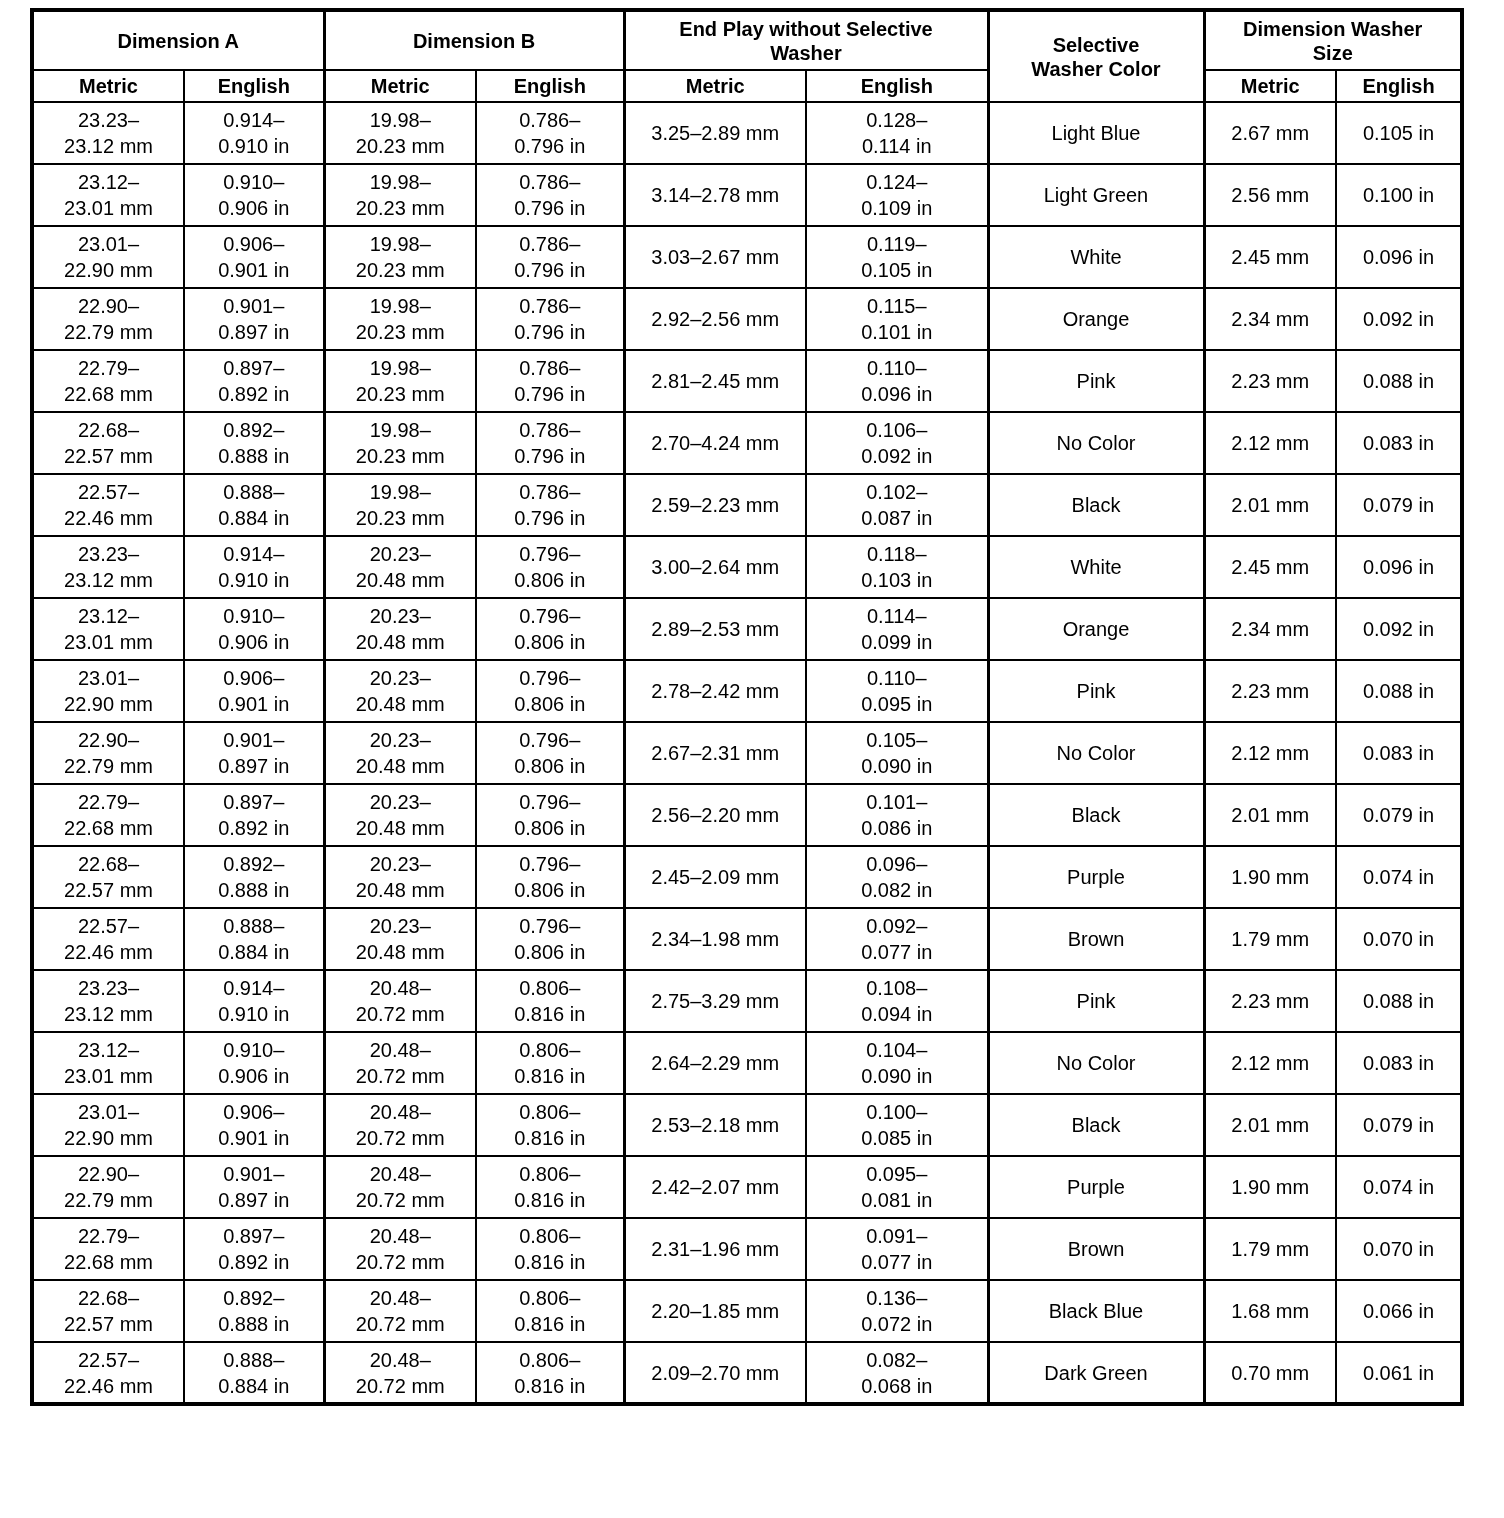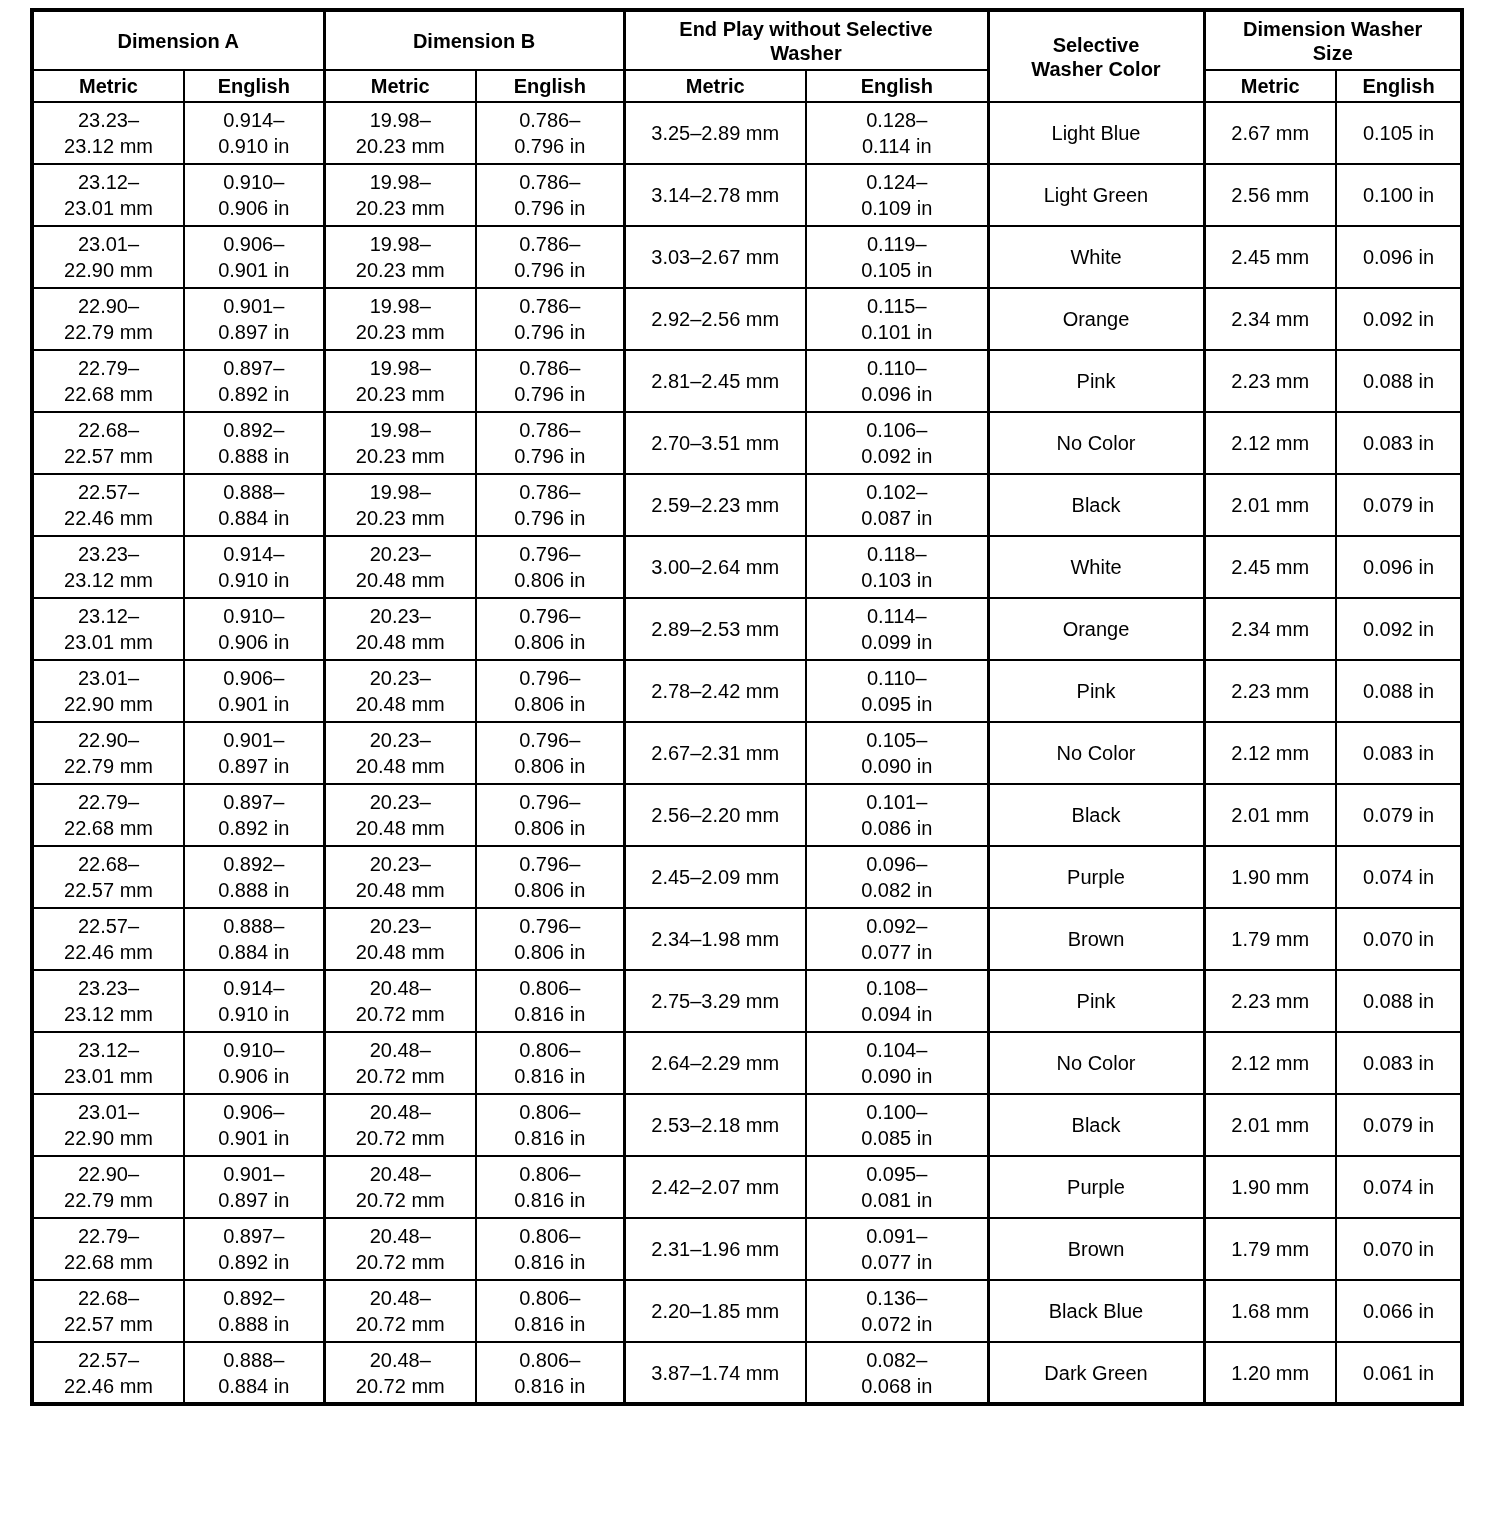--- a/index.html
+++ b/index.html
@@ -175,21 +175,21 @@
         </tr>
         <tr>
           <td>22.68–
 22.57 mm</td>
           <td>0.892–
 0.888 in</td>
           <td class="g-start">19.98–
 20.23 mm</td>
           <td>0.786–
 0.796 in</td>
-          <td class="g-start">2.70–3.51 mm</td>
+          <td class="g-start">2.70–4.24 mm</td>
           <td>0.106–
 0.092 in</td>
           <td class="g-start">No Color</td>
           <td class="g-start">2.12 mm</td>
           <td>0.083 in</td>
         </tr>
         <tr>
           <td>22.57–
 22.46 mm</td>
           <td>0.888–
@@ -415,22 +415,22 @@
         </tr>
         <tr>
           <td>22.57–
 22.46 mm</td>
           <td>0.888–
 0.884 in</td>
           <td class="g-start">20.48–
 20.72 mm</td>
           <td>0.806–
 0.816 in</td>
-          <td class="g-start">3.87–1.74 mm</td>
+          <td class="g-start">2.09–2.70 mm</td>
           <td>0.082–
 0.068 in</td>
           <td class="g-start">Dark Green</td>
-          <td class="g-start">1.20 mm</td>
+          <td class="g-start">0.70 mm</td>
           <td>0.061 in</td>
         </tr>
       </tbody>
   </table>
 </div>
 
 </body></html>

